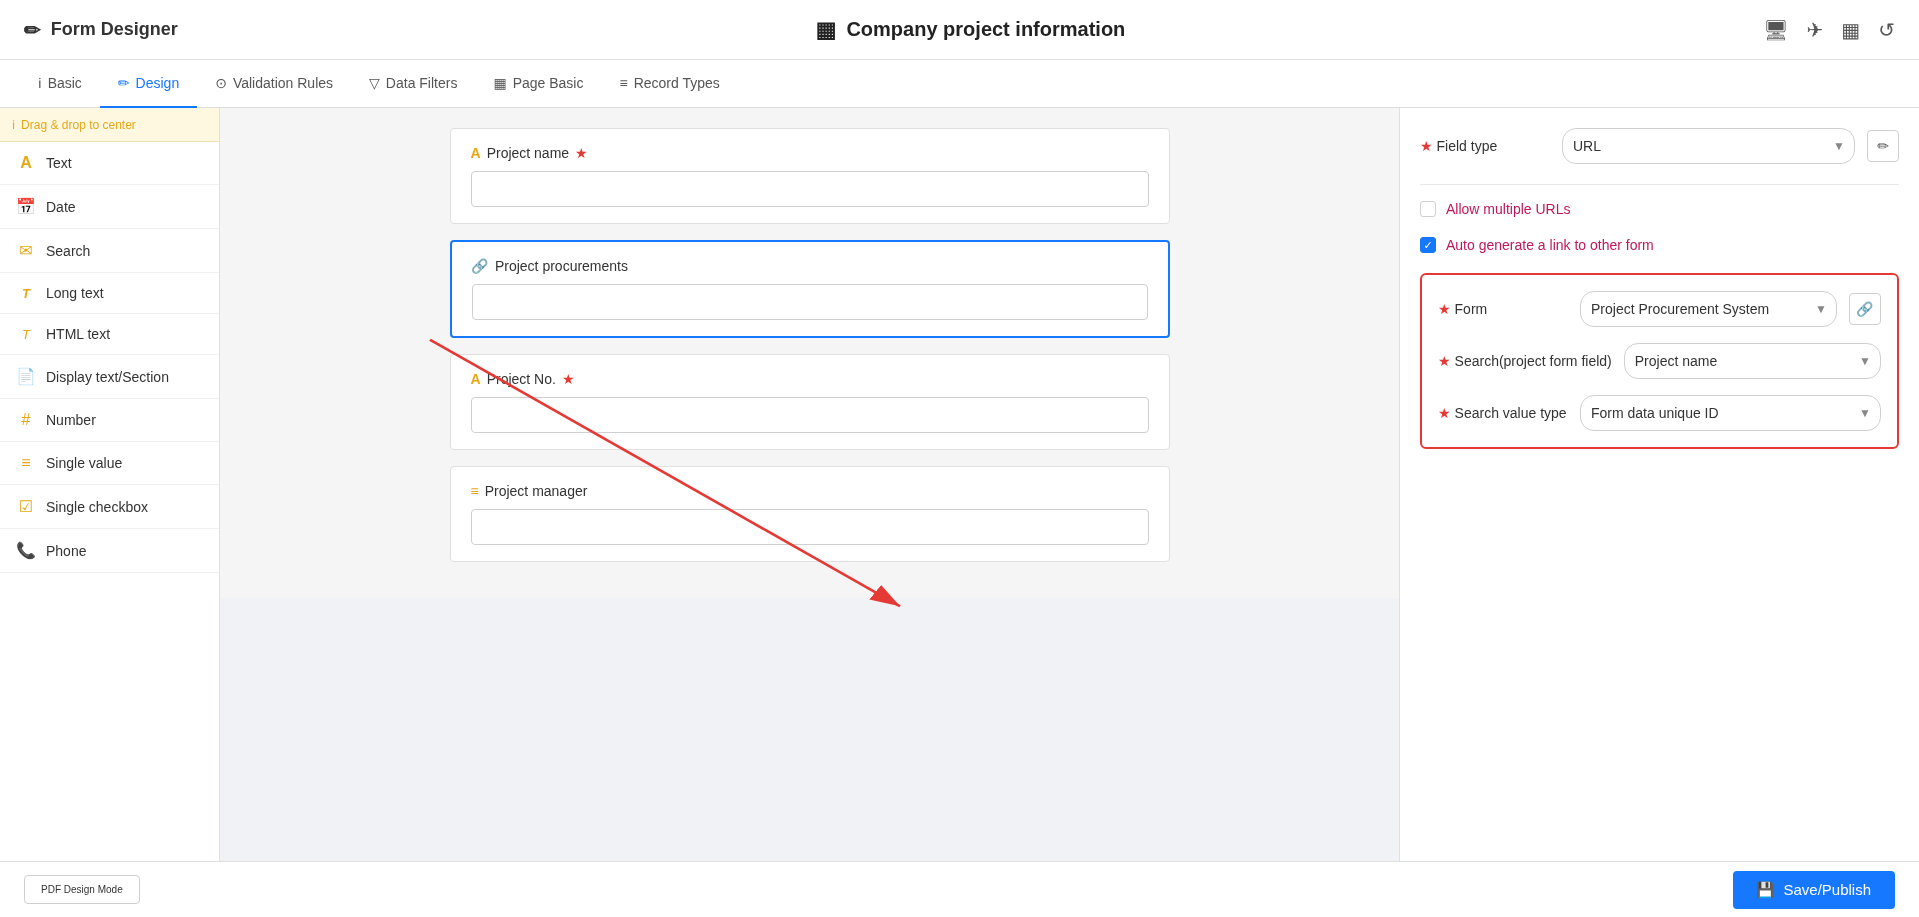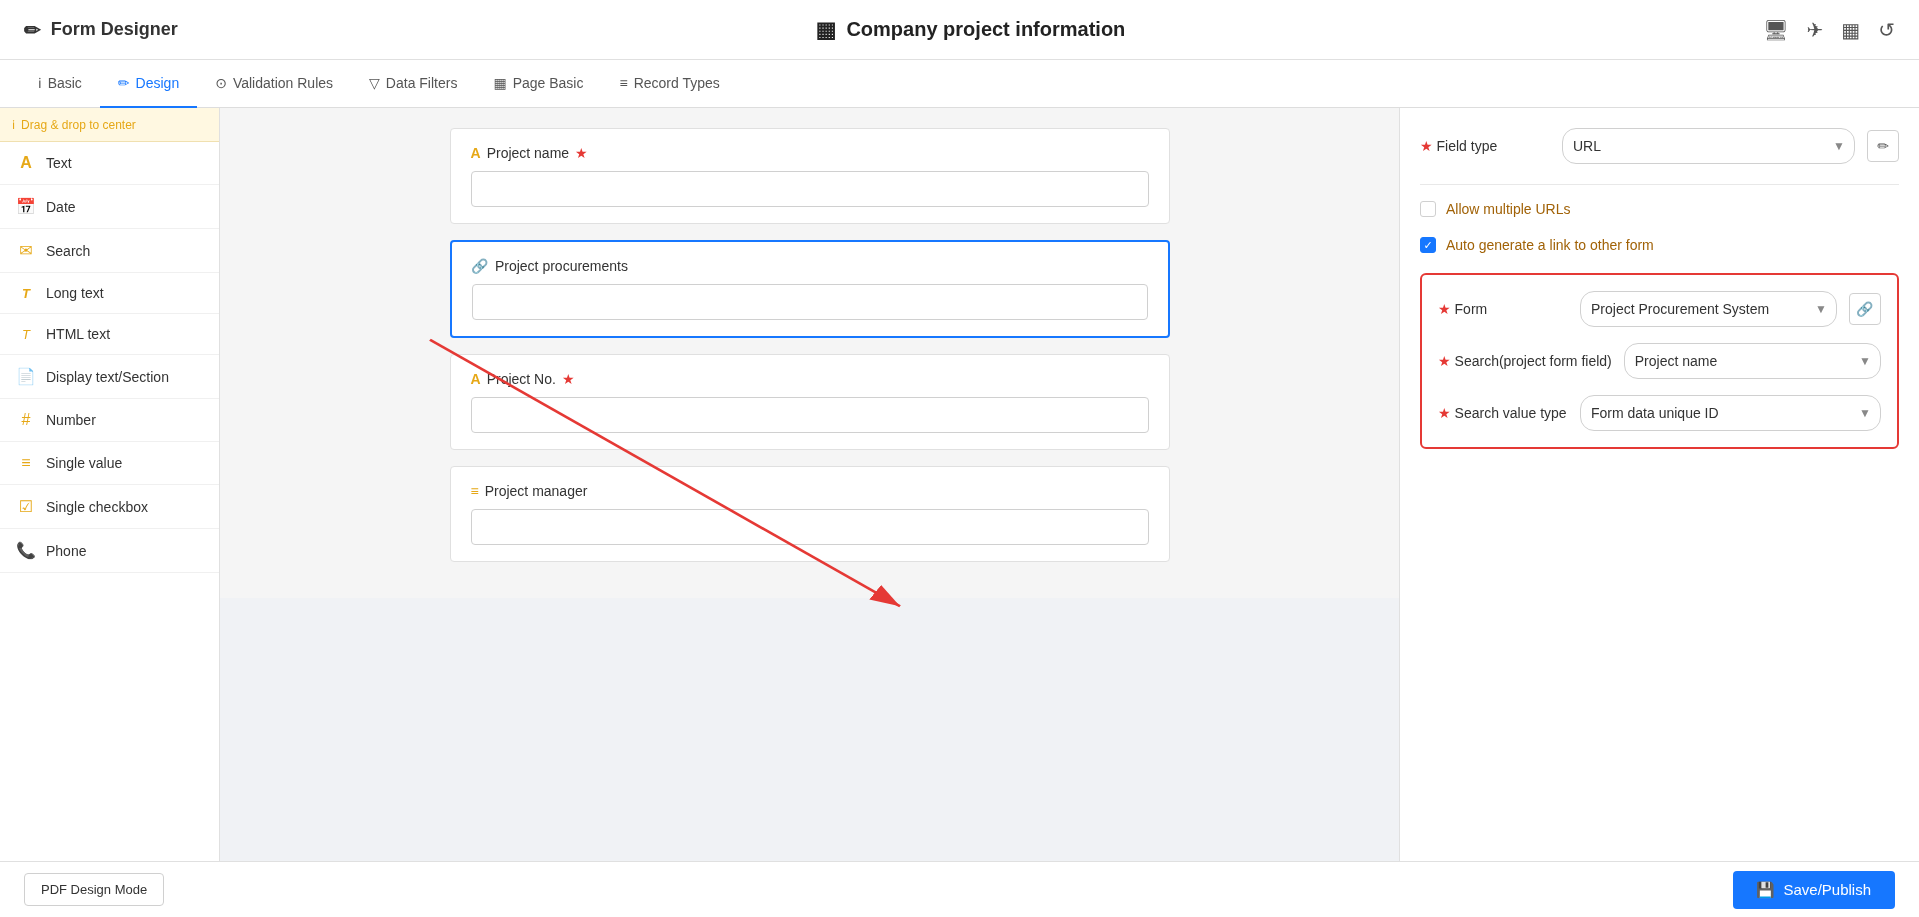--- a/index.html
+++ b/index.html
@@ -96,21 +96,21 @@
 
     .checkbox-row {
       display: flex; align-items: center; gap: 10px; margin-bottom: 20px;
     }
     .checkbox-box {
       width: 16px; height: 16px; border: 1px solid #d0d0d0; border-radius: 3px;
       background: #fff; display: flex; align-items: center; justify-content: center;
       cursor: pointer; flex-shrink: 0;
     }
     .checkbox-box.checked { background: #1677ff; border-color: #1677ff; color: #fff; font-size: 11px; }
-    .checkbox-label { font-size: 14px; color: #a16207; }
+    .checkbox-label { font-size: 14px; color: #be185d; }
 
     
     .red-box {
       border: 2px solid #e53935; border-radius: 6px; padding: 16px;
       margin-top: 8px;
     }
     .red-box .panel-row { margin-bottom: 16px; }
     .red-box .panel-row:last-child { margin-bottom: 0; }
 
     .panel-select-wrapper {
@@ -129,21 +129,21 @@
 
     
     .bottom-bar {
       position: fixed; bottom: 0; left: 0; right: 0; height: 56px;
       background: #fff; border-top: 1px solid #e0e0e0;
       display: flex; align-items: center; justify-content: space-between;
       padding: 0 24px; z-index: 100;
     }
     .pdf-btn {
       border: 1px solid #d0d0d0; border-radius: 4px; padding: 8px 16px;
-      background: #fff; cursor: pointer; font-size: 13px; color: #333;
+      background: #fff; cursor: pointer; font-size: 10px; color: #333;
     }
     .save-btn {
       background: #1677ff; color: #fff; border: none; border-radius: 4px;
       padding: 10px 24px; font-size: 15px; cursor: pointer;
       display: flex; align-items: center; gap: 8px;
     }
 
     
     .canvas-wrapper { position: relative; flex: 1; overflow-y: auto; }
     .arrow-svg {

